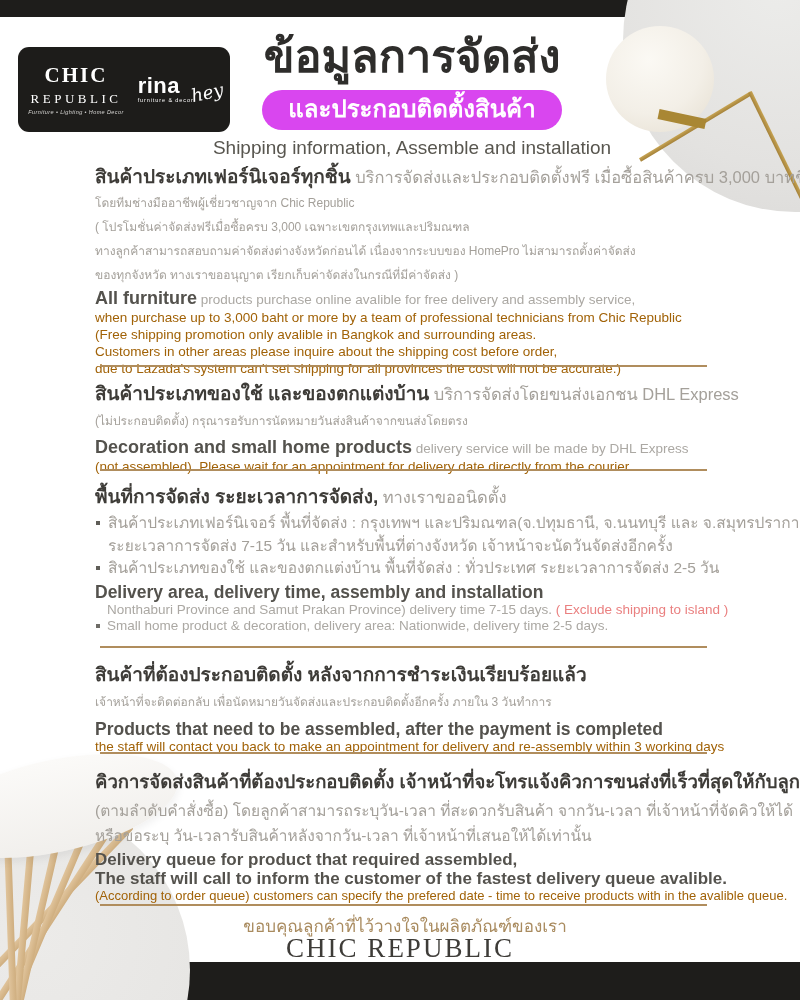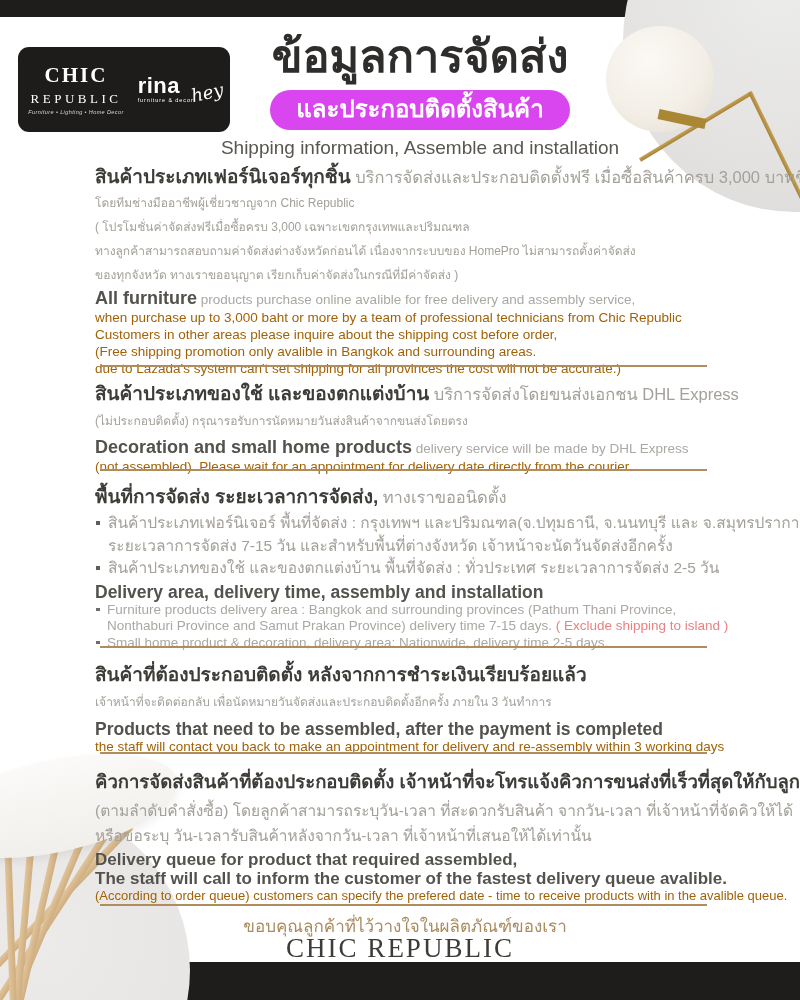--- a/index.html
+++ b/index.html
@@ -53,21 +53,21 @@
   .chic-logo { text-align:center; }
   .chic-main { font-family:"Liberation Serif","DejaVu Serif",serif; font-size:21px; letter-spacing:2px; font-weight:bold; line-height:20px; }
   .chic-sub  { font-family:"Liberation Serif","DejaVu Serif",serif; font-size:13px; letter-spacing:3.5px; margin-top:6px; }
   .chic-tag  { font-size:5.5px; font-style:italic; margin-top:2px; color:#d9d8d6; letter-spacing:.4px; }
   .rina-logo { position:relative; text-align:left; padding-right:26px; }
   .rina-main { font-size:22px; font-weight:bold; letter-spacing:.5px; line-height:20px; }
   .rina-sub  { font-size:5.5px; letter-spacing:.9px; margin-top:1px; }
   .rina-script { position:absolute; right:-4px; top:6px; font-family:"DejaVu Serif","Liberation Serif",serif; font-style:italic; font-size:18px; transform:rotate(-12deg); }
 
   
-  .header { position:absolute; left:40px; top:26px; width:760px; text-align:center; z-index:3; }
+  .header { position:absolute; left:32px; top:26px; width:760px; text-align:center; z-index:3; }
   .title { font-size:45px; font-weight:bold; color:#2e2d2b; line-height:62px; }
   .pill {
     display:inline-block; margin-top:2px; padding:0 26px; height:40px; line-height:38px;
     background:#d946ef; color:#ffffff; font-size:24px; font-weight:bold; border-radius:21px;
   }
   .subtitle { margin-top:7px; font-size:19px; color:#58564f; }
 
   
   .sec { position:absolute; left:95px; width:650px; z-index:3; }
   .divider { position:absolute; left:100px; width:607px; height:0; border-top:2px solid #b08d5d; z-index:3; }
@@ -136,41 +136,40 @@
   </div>
 
   <div class="sec" style="top:164px">
     <div class="h-line nw"><b class="th-b">สินค้าประเภทเฟอร์นิเจอร์ทุกชิ้น</b> <span class="th-r">บริการจัดส่งและประกอบติดตั้งฟรี เมื่อซื้อสินค้าครบ 3,000 บาทขึ้นไป</span></div>
     <div class="th-body nw">โดยทีมช่างมืออาชีพผู้เชี่ยวชาญจาก Chic Republic</div>
     <div class="th-body nw">( โปรโมชั่นค่าจัดส่งฟรีเมื่อซื้อครบ 3,000 เฉพาะเขตกรุงเทพและปริมณฑล</div>
     <div class="th-body nw">ทางลูกค้าสามารถสอบถามค่าจัดส่งต่างจังหวัดก่อนได้ เนื่องจากระบบของ HomePro ไม่สามารถตั้งค่าจัดส่ง</div>
     <div class="th-body nw">ของทุกจังหวัด ทางเราขออนุญาต เรียกเก็บค่าจัดส่งในกรณีที่มีค่าจัดส่ง )</div>
     <div class="en-lead nw"><b>All furniture</b> <span>products purchase online avalible for free delivery and assembly service,</span></div>
     <div class="en-body nw">when purchase up to 3,000 baht or more by a team of professional technicians from Chic Republic</div>
+    <div class="en-body nw">(Free shipping promotion only avalible in Bangkok and surrounding areas.</div>
     <div class="en-body nw">Customers in other areas please inquire about the shipping cost before order,</div>
-    <div class="en-body nw">(Free shipping promotion only avalible in Bangkok and surrounding areas.</div>
     <div class="en-body nw">due to Lazada's system can't set shipping for all provinces the cost will not be accurate.)</div>
   </div>
   <div class="divider d1"></div>
 
   <div class="sec" style="top:381px">
     <div class="h-line nw"><b class="th-b">สินค้าประเภทของใช้ และของตกแต่งบ้าน</b> <span class="th-r">บริการจัดส่งโดยขนส่งเอกชน DHL Express</span></div>
     <div class="th-body nw" style="line-height:26px">(ไม่ประกอบติดตั้ง) กรุณารอรับการนัดหมายวันส่งสินค้าจากขนส่งโดยตรง</div>
     <div class="en-lead nw" style="margin-top:4px"><b>Decoration and small home products</b> <span>delivery service will be made by DHL Express</span></div>
     <div class="en-body nw">(not assembled). Please wait for an appointment for delivery date directly from the courier.</div>
   </div>
   <div class="divider d2"></div>
 
   <div class="sec" style="top:482px">
     <div class="h-line nw" style="line-height:29px"><b class="th-b">พื้นที่การจัดส่ง ระยะเวลาการจัดส่ง,</b> <span class="th-r">ทางเราขออนิดตั้ง</span></div>
     <div class="th-bullet nw">สินค้าประเภทเฟอร์นิเจอร์ พื้นที่จัดส่ง : กรุงเทพฯ และปริมณฑล(จ.ปทุมธานี, จ.นนทบุรี และ จ.สมุทรปราการ)</div>
     <div class="th-cont nw">ระยะเวลาการจัดส่ง 7-15 วัน และสำหรับพื้นที่ต่างจังหวัด เจ้าหน้าจะนัดวันจัดส่งอีกครั้ง</div>
     <div class="th-bullet nw">สินค้าประเภทของใช้ และของตกแต่งบ้าน พื้นที่จัดส่ง : ทั่วประเทศ ระยะเวลาการจัดส่ง 2-5 วัน</div>
     <div class="en-h nw" style="margin-top:3px">Delivery area, delivery time, assembly and installation</div>
-    <div class="en-bullet nw">Furniture products delivery area : Bangkok and surrounding provinces (Pathum Thani Province,</div>
     <div class="en-cont nw"><span>Nonthaburi Province and Samut Prakan Province) delivery time 7-15 days.</span> <span class="red">( Exclude shipping to island )</span></div>
     <div class="en-bullet nw">Small home product &amp; decoration, delivery area: Nationwide, delivery time 2-5 days.</div>
   </div>
   <div class="divider d3"></div>
 
   <div class="sec" style="top:661px">
     <div class="h-line nw" style="line-height:27px"><b class="th-b">สินค้าที่ต้องประกอบติดตั้ง หลังจากการชำระเงินเรียบร้อยแล้ว</b></div>
     <div class="th-body nw" style="line-height:26px">เจ้าหน้าที่จะติดต่อกลับ เพื่อนัดหมายวันจัดส่งและประกอบติดตั้งอีกครั้ง ภายใน 3 วันทำการ</div>
     <div class="en-h nw" style="margin-top:4px;line-height:21px">Products that need to be assembled, after the payment is completed</div>
     <div class="en-body nw" style="line-height:14px">the staff will contact you back to make an appointment for delivery and re-assembly within 3 working days</div>

